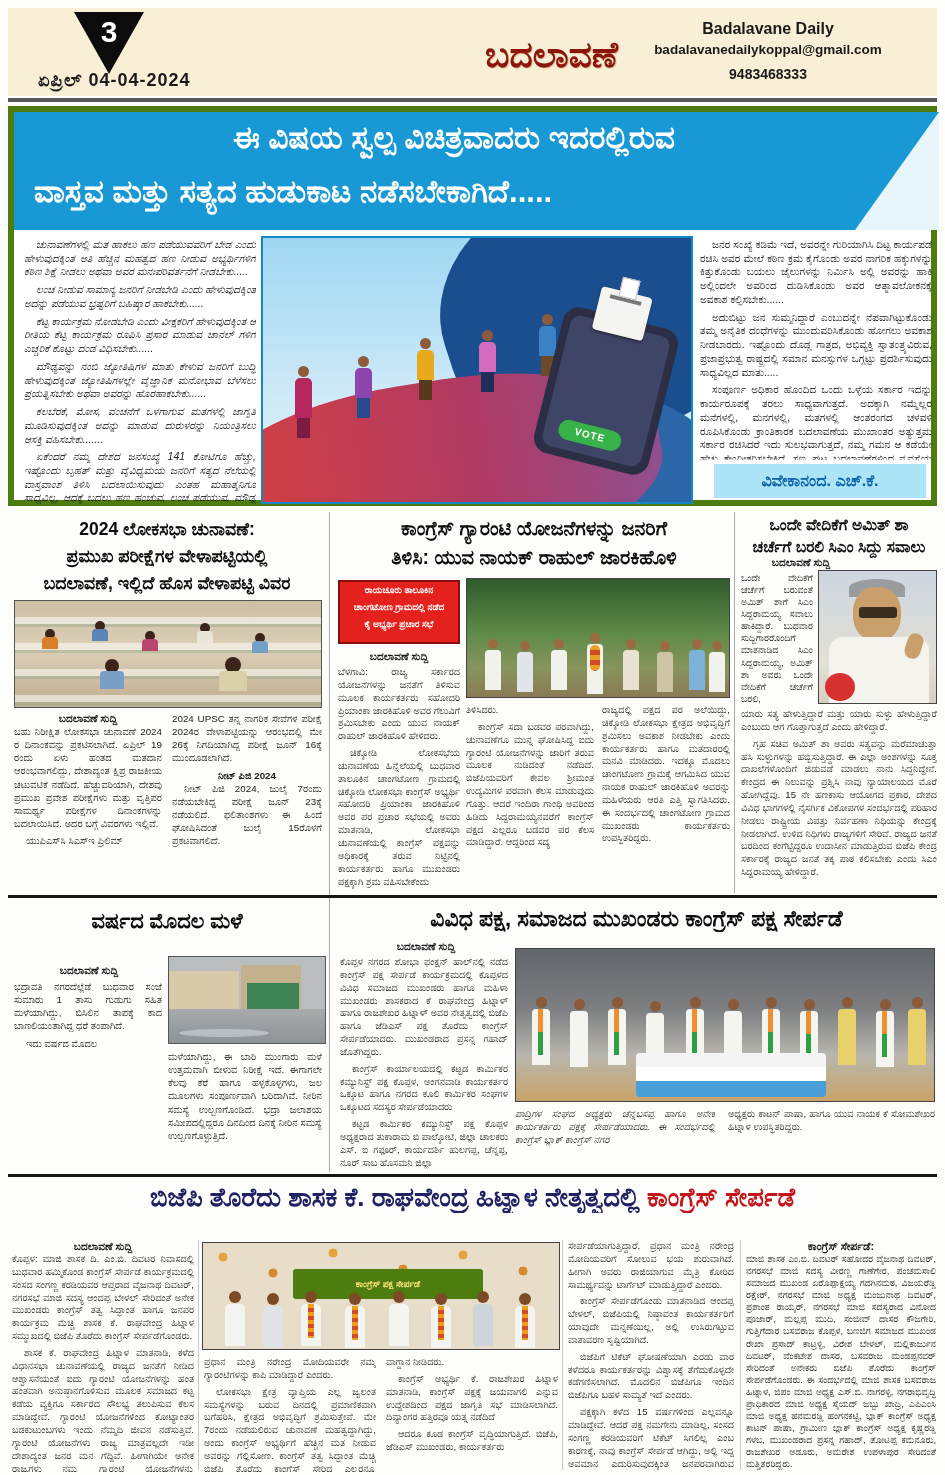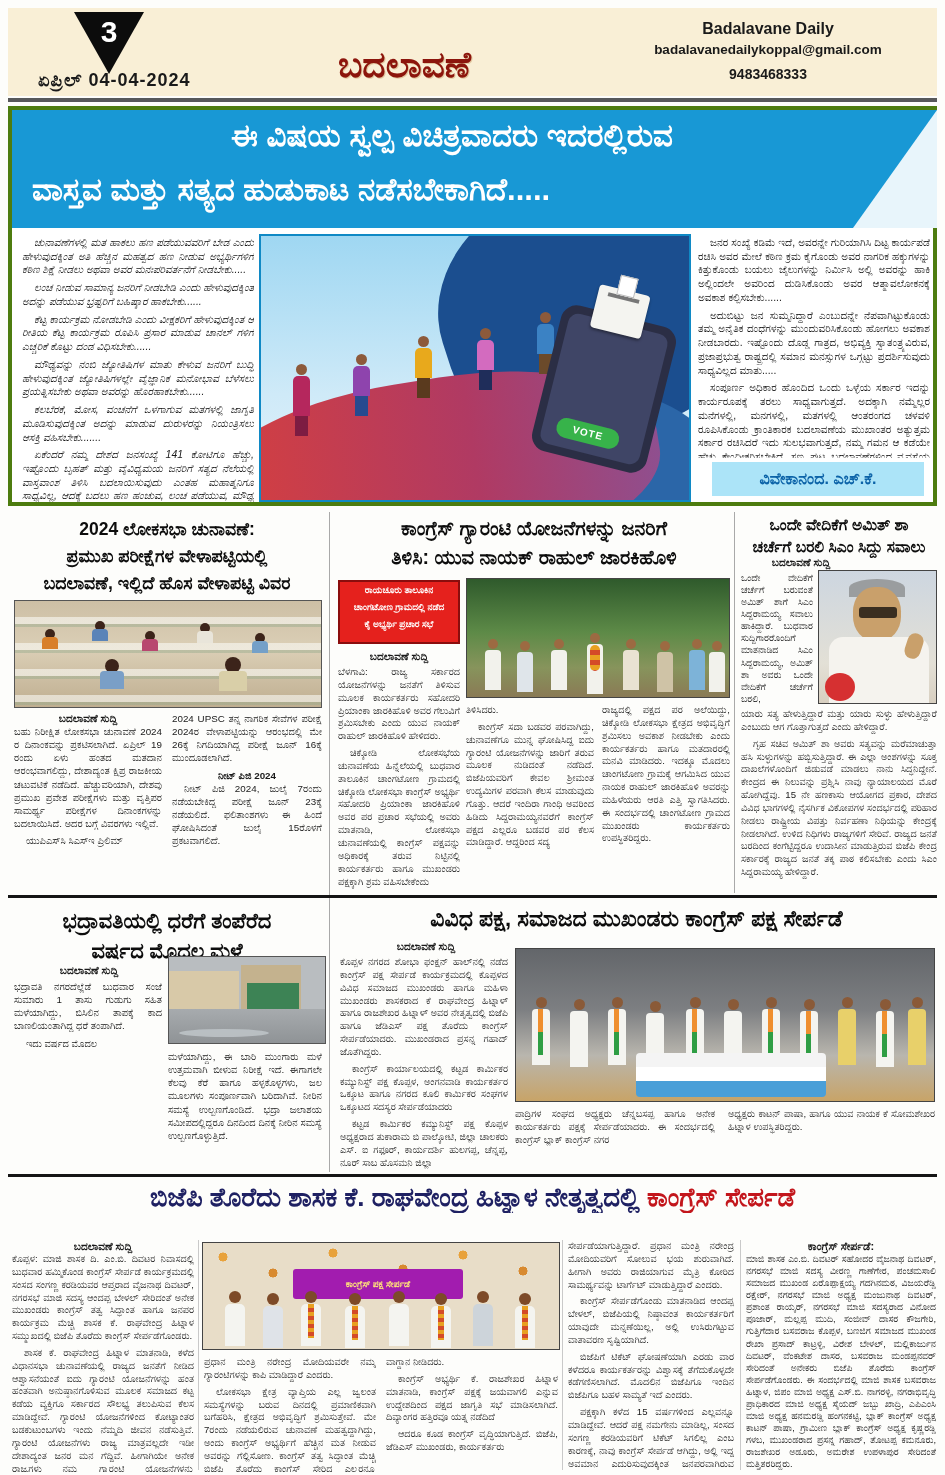--- a/index.html
+++ b/index.html
@@ -11,28 +11,28 @@
   .b{font-weight:bold;}
   .ovh{overflow:hidden;}
   p{margin:0 0 4px 0;text-indent:12px;}
   p.noind{text-indent:0;}
   
   #mast{left:8px;top:8px;width:929px;height:88px;background:#f9efd6;}
   #tri{left:66px;top:4px;width:70px;height:62px;background:#0c0c0c;
        clip-path:polygon(0 0,100% 0,50% 100%);}
   #tri span{display:block;text-align:center;color:#fff;font-size:30px;font-weight:bold;line-height:40px;}
   .mdate{left:30px;top:62px;width:220px;font-size:18px;font-weight:bold;letter-spacing:1px;}
-  .mtitle{left:330px;top:26px;width:280px;font-size:36px;font-weight:bold;color:#8c150c;text-align:left;
-          text-shadow:1px 1px 0 #e3c9a2;margin-top:10px;}
+  .mtitle{left:330px;top:26px;width:280px;font-size:36px;font-weight:bold;color:#8c150c;text-align:right;
+          text-shadow:1px 1px 0 #e3c9a2;}
   .mpub{left:600px;top:12px;width:320px;font-size:16px;font-weight:bold;text-align:center;}
   .memail{left:590px;top:34px;width:340px;font-size:13.5px;font-weight:bold;text-align:center;}
   .mphone{left:600px;top:58px;width:320px;font-size:14px;font-weight:bold;text-align:center;}
   .rule-grey{left:8px;top:98px;width:929px;height:4px;background:#57585a;}
   
-  #leadbox{left:8px;top:106px;width:929px;height:400px;border:4px solid #4d7c0f;background:#fff;box-sizing:border-box;}
+  #leadbox{left:8px;top:106px;width:929px;height:400px;border:6px solid #4d7c0f;background:#fff;box-sizing:border-box;}
   #banner{left:0;top:0;width:925px;height:118px;background:#1898d5;}
   #banner .wedge{position:absolute;right:0;top:0;width:120px;height:118px;background:#fff;
                  clip-path:polygon(100% 0,100% 100%,30% 100%);opacity:.9;}
   .bl1{left:40px;top:8px;width:800px;font-size:31px;font-weight:bold;color:#fff;text-align:center;}
   .bl2{left:20px;top:62px;width:800px;font-size:31px;font-weight:bold;color:#fff;}
   .leadcol{font-size:10.4px;line-height:1.32;}
   #leadL{left:10px;top:126px;width:232px;height:266px;font-style:italic;}
   #leadR{left:686px;top:126px;width:232px;height:222px;}
   #sig{left:700px;top:352px;width:212px;height:34px;background:#ace4f8;color:#0c63a8;
        font-size:16px;font-weight:bold;text-align:center;line-height:34px;}
@@ -109,21 +109,21 @@
   .jtable .tb{height:16px;background:#4a9fd8;}
   
   #defphoto{left:202px;top:1242px;width:358px;height:108px;border:1px solid #444;box-sizing:border-box;overflow:hidden;
             background:#e8ddc8;}
   .flowers{position:absolute;inset:0;background:radial-gradient(circle 5px at 20px 14px,#e8a23c 90%,transparent 91%),
            radial-gradient(circle 5px at 70px 30px,#d88a30 90%,transparent 91%),
            radial-gradient(circle 5px at 130px 10px,#e8a23c 90%,transparent 91%),
            radial-gradient(circle 5px at 200px 26px,#d88a30 90%,transparent 91%),
            radial-gradient(circle 5px at 260px 12px,#e8a23c 90%,transparent 91%),
            radial-gradient(circle 5px at 320px 28px,#d88a30 90%,transparent 91%);}
-  .defbanner{position:absolute;left:90px;top:26px;width:170px;height:30px;background:#a21caf;border-radius:3px;
+  .defbanner{position:absolute;left:90px;top:26px;width:190px;height:30px;background:#4d7c0f;border-radius:3px;
              color:#ffe27a;font-size:9px;font-weight:bold;text-align:center;line-height:30px;overflow:hidden;}
   .dfig{position:absolute;width:24px;height:56px;}
   .dfig .dh{width:12px;height:12px;border-radius:50%;background:#7d4a28;margin:0 auto;}
   .dfig .db{width:20px;height:42px;margin:1px auto 0;background:#f4f4f0;border-radius:5px 5px 0 0;position:relative;}
   .dfig .dg{position:absolute;left:7px;top:0;width:6px;height:34px;background:repeating-linear-gradient(180deg,#e8a020 0 4px,#d44a28 4px 8px);}
   
   .g-hl{left:336px;top:514px;width:396px;font-size:19.5px;line-height:1.5;}
   .cm-hl{left:741px;top:514px;width:196px;font-size:15.5px;line-height:1.45;}
   .rain-hl{left:8px;top:906px;width:318px;font-size:21px;line-height:1.45;}
   .join-hl{left:336px;top:906px;width:601px;font-size:22px;}
@@ -330,21 +330,20 @@
     <p class="noind">ಒಂದೇ ವೇದಿಕೆಗೆ ಚರ್ಚೆಗೆ ಬರುವಂತೆ ಅಮಿತ್ ಶಾಗೆ ಸಿಎಂ ಸಿದ್ದರಾಮಯ್ಯ ಸವಾಲು ಹಾಕಿದ್ದಾರೆ. ಬುಧವಾರ ಸುದ್ದಿಗಾರರೊಂದಿಗೆ ಮಾತನಾಡಿದ ಸಿಎಂ ಸಿದ್ದರಾಮಯ್ಯ, ಅಮಿತ್ ಶಾ ಅವರು ಒಂದೇ ವೇದಿಕೆಗೆ ಚರ್ಚೆಗೆ ಬರಲಿ,</p>
   </div>
   <div class="abs ovh just body" style="left:741px;top:708px;width:196px;height:182px;font-size:9.6px;">
     <p class="noind">ಯಾರು ಸತ್ಯ ಹೇಳುತ್ತಿದ್ದಾರೆ ಮತ್ತು ಯಾರು ಸುಳ್ಳು ಹೇಳುತ್ತಿದ್ದಾರೆ ಎಂಬುದು ಆಗ ಗೊತ್ತಾಗುತ್ತದೆ ಎಂದು ಹೇಳಿದ್ದಾರೆ.</p>
     <p>ಗೃಹ ಸಚಿವ ಅಮಿತ್ ಶಾ ಅವರು ಸತ್ಯವನ್ನು ಮರೆಮಾಚುತ್ತಾ ಹಸಿ ಸುಳ್ಳುಗಳನ್ನು ಹಬ್ಬಿಸುತ್ತಿದ್ದಾರೆ. ಈ ಎಲ್ಲಾ ಅಂಶಗಳನ್ನು ಸೂಕ್ತ ದಾಖಲೆಗಳೊಂದಿಗೆ ಜಿಡುವಡೆ ಮಾಡಲು ನಾನು ಸಿದ್ಧನಿದ್ದೇನೆ. ಕೇಂದ್ರದ ಈ ನಿಲುವನ್ನು ಪ್ರಶ್ನಿಸಿ ನಾವು ನ್ಯಾಯಾಲಯದ ಮೊರೆ ಹೋಗಿದ್ದೆವು. 15 ನೇ ಹಣಕಾಸು ಆಯೋಗದ ಪ್ರಕಾರ, ದೇಶದ ವಿವಿಧ ಭಾಗಗಳಲ್ಲಿ ನೈಸರ್ಗಿಕ ವಿಕೋಪಗಳ ಸಂದರ್ಭದಲ್ಲಿ ಪರಿಹಾರ ನೀಡಲು ರಾಷ್ಟ್ರೀಯ ವಿಪತ್ತು ನಿರ್ವಹಣಾ ನಿಧಿಯನ್ನು ಕೇಂದ್ರಕ್ಕೆ ನೀಡಲಾಗಿದೆ. ಉಳಿದ ನಿಧಿಗಳು ರಾಜ್ಯಗಳಿಗೆ ಸೇರಿವೆ. ರಾಜ್ಯದ ಜನತೆ ಬರದಿಂದ ಕಂಗೆಟ್ಟಿದ್ದರೂ ಉದಾಸೀನ ಮಾಡುತ್ತಿರುವ ಬಿಜೆಪಿ ಕೇಂದ್ರ ಸರ್ಕಾರಕ್ಕೆ ರಾಜ್ಯದ ಜನತೆ ತಕ್ಕ ಪಾಠ ಕಲಿಸಬೇಕು ಎಂದು ಸಿಎಂ ಸಿದ್ದರಾಮಯ್ಯ ಹೇಳಿದ್ದಾರೆ.</p>
   </div>
 
   <div class="abs hr-black" style="top:895px;"></div>
 
   <div class="abs hl ctr rain-hl ovh">
-    <div>ಭದ್ರಾವತಿಯಲ್ಲಿ ಧರೆಗೆ ತಂಪೆರೆದ</div>
     <div>ವರ್ಷದ ಮೊದಲ ಮಳೆ</div>
   </div>
   <div class="abs byline" style="left:14px;top:964px;width:150px;">ಬದಲಾವಣೆ ಸುದ್ದಿ</div>
   <div class="abs" id="rainphoto">
     <div class="bldg1"></div>
     <div class="bldg2"></div>
     <div class="mesh"></div>
     <div class="road"></div>
     <div class="puddle"></div>
   </div>
@@ -419,21 +418,21 @@
     <div class="jfig" style="left:390px;bottom:34px;">
         <div class="jh"></div>
         <div class="jb" style="background:#e8d06a;"></div>
       </div>
     <div class="jtable">
         <div class="tt"></div>
         <div class="tm"></div>
         <div class="tb"></div>
       </div>
   </div>
-  <div class="abs ovh just body" style="left:515px;top:1108px;width:200px;height:62px;font-size:9.6px;">
+  <div class="abs ovh just body" style="left:515px;top:1108px;width:200px;height:62px;font-size:9.6px;font-style:italic;">
     <p class="noind">ಪಾದ್ರಿಗಳ ಸಂಘದ ಅಧ್ಯಕ್ಷರು ಚೆನ್ನಬಸಪ್ಪ ಹಾಗೂ ಅನೇಕ ಕಾರ್ಯಕರ್ತರು ಪಕ್ಷಕ್ಕೆ ಸೇರ್ಪಡೆಯಾದರು. ಈ ಸಂದರ್ಭದಲ್ಲಿ ಕಾಂಗ್ರೆಸ್ ಬ್ಲಾಕ್ ಕಾಂಗ್ರೆಸ್ ನಗರ</p>
   </div>
   <div class="abs ovh just body" style="left:728px;top:1108px;width:207px;height:62px;font-size:9.6px;">
     <p class="noind">ಅಧ್ಯಕ್ಷರು ಕಾಟನ್ ಪಾಷಾ, ಹಾಗೂ ಯುವ ನಾಯಕ ಕೆ ಸೋಮಶೇಖರ ಹಿಟ್ನಾಳ ಉಪಸ್ಥಿತರಿದ್ದರು.</p>
   </div>
 
   <div class="abs hr-black" style="top:1174px;"></div>
 
   <div class="abs hl ctr def-hl ovh">
     <span class="p1">ಬಿಜೆಪಿ ತೊರೆದು ಶಾಸಕ ಕೆ. ರಾಘವೇಂದ್ರ ಹಿಟ್ನಾಳ ನೇತೃತ್ವದಲ್ಲಿ </span>

